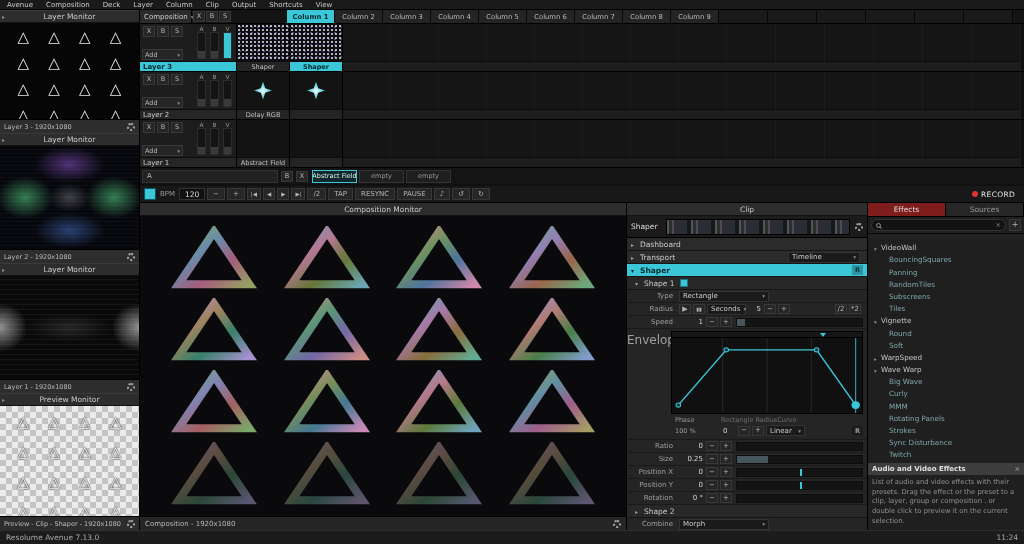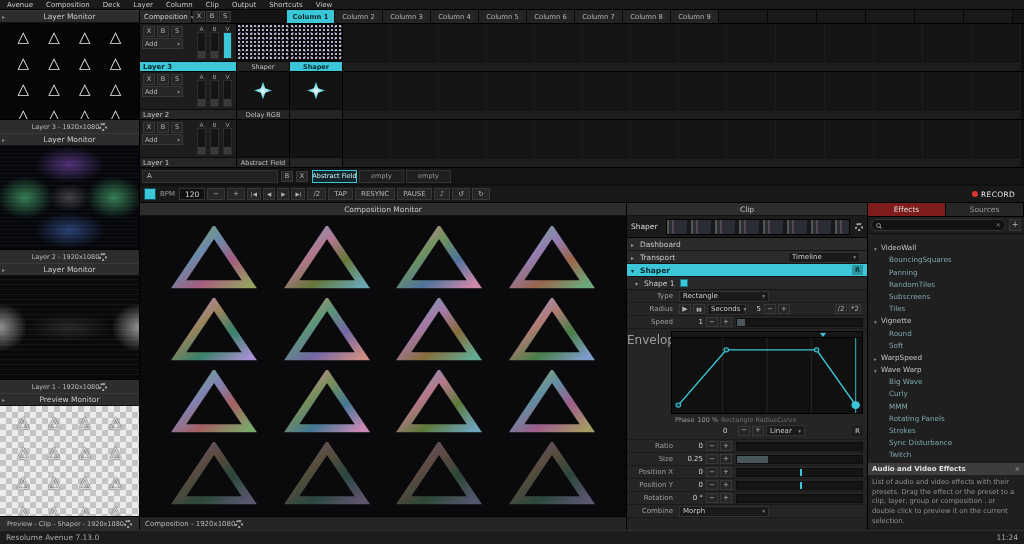--- a/index.html
+++ b/index.html
@@ -13,21 +13,21 @@
 .menubar{position:absolute;left:0;top:0;width:1024px;height:10px;background:#1a1a1a;border-bottom:1px solid #000;display:flex;align-items:center;gap:13px;padding:0 7px;}
 .mitem{font-size:7px;color:#c9c9c9;white-space:nowrap;}
 
 
 .leftpanel{position:absolute;left:0;top:10px;width:140px;height:520px;background:#161616;border-right:1px solid #000;display:flex;flex-direction:column;}
 .monblock{display:flex;flex-direction:column;}
 .monhead{height:13px;background:#2d2d2d;border-top:1px solid #3a3a3a;border-bottom:1px solid #111;display:flex;align-items:center;justify-content:center;position:relative;font-size:7.5px;color:#c8c8c8;}
 .tiny-ar{position:absolute;left:2px;top:3px;font-size:6px;color:#8a8a8a;line-height:1;}
 .monthumb{position:relative;overflow:hidden;border-bottom:1px solid #000;}
 .h97{height:97px}.h104{height:104px}.h111{height:111px}
-.moncap{height:13px;background:#2d2d2d;display:flex;align-items:center;justify-content:center;padding:0 4px;font-size:6.5px;color:#bdbdbd;white-space:nowrap;overflow:hidden;}
+.moncap{height:13px;background:#2d2d2d;display:flex;align-items:center;justify-content:space-between;padding:0 4px;font-size:6.5px;color:#bdbdbd;white-space:nowrap;overflow:hidden;}
 .trigrid{display:grid;grid-template-columns:repeat(4,1fr);place-items:center;width:100%;height:112%;padding:2px 8px;}
 .trigrid span{font-size:15px;line-height:1;}
 .t-white span{color:#e8e8e8;}
 .t-dark span{color:#fdfdfd;text-shadow:0 0 1px #222,0 0 2px #222;}
 .thumb1{background:#060606;}
 .thumb2{background:
  repeating-linear-gradient(0deg,transparent 0 3px,rgba(255,255,255,.04) 3px 4px),
  radial-gradient(40px 30px at 18% 50%,rgba(90,220,140,.55),transparent 70%),
  radial-gradient(40px 30px at 82% 50%,rgba(90,220,140,.55),transparent 70%),
  radial-gradient(50px 25px at 50% 18%,rgba(150,90,220,.5),transparent 70%),
@@ -46,21 +46,21 @@
 .gridhead{height:14px;display:flex;align-items:stretch;background:#141414;border-bottom:1px solid #000;}
 .comptab{width:52px;background:#2b2b2b;border-right:1px solid #000;display:flex;align-items:center;justify-content:space-between;padding:0 4px;font-size:7px;color:#ccc;}
 .sq{width:12px;height:11px;font-size:6.5px;line-height:1;padding:0;align-self:center;margin-left:1px;}
 .hspacer{width:56px;}
 .colhead{width:48px;border-right:1px solid #060606;background:#242424;display:flex;align-items:center;justify-content:center;font-size:6.8px;color:#b8b8b8;}
 .colhead.active{background:var(--accent);color:#052a2e;font-weight:bold;}
 .colhead.filler{background:#1a1a1a;width:49px;}
 .lrow{display:flex;height:48px;border-bottom:1px solid #000;}
 .lstrip{width:97px;display:flex;flex-direction:column;background:#1d1d1d;border-right:1px solid #000;}
 .lmain{flex:1;display:flex;padding:1px 2px;gap:2px;}
-.lcol{width:54px;display:flex;flex-direction:column;gap:1px;padding-top:1px;}
+.lcol{width:54px;display:flex;flex-direction:column;gap:12px;padding-top:1px;}
 .lbr{display:flex;gap:1px;}
 .addbtn{width:41px;height:11px;font-size:6.5px;padding:0 2px;display:flex;align-items:center;justify-content:space-between;}
 .faders{flex:1;display:flex;gap:2px;justify-content:flex-end;padding:0 1px 1px 0;}
 .fader{display:flex;flex-direction:column;align-items:center;width:11px;}
 .flab{font-size:6px;color:#999;line-height:1.2;}
 .ftrack{flex:1;width:9px;background:#141414;border:1px solid #2c2c2c;position:relative;}
 .ffill{position:absolute;bottom:0;left:0;right:0;height:28%;background:#3a3a3a;}
 .ffill.on{height:100%;background:var(--accent);}
 .lname{height:10px;background:#262626;font-size:7px;line-height:10px;padding-left:3px;color:#ccc;border-top:1px solid #0c0c0c;white-space:nowrap;overflow:hidden;}
 .lname.sel{background:var(--accent);color:#03282c;font-weight:bold;}
@@ -94,21 +94,21 @@
 .recdot{width:6px;height:6px;border-radius:50%;background:#e03232;}
 .recbtn span{font-size:7.5px;color:#e8e8e8;letter-spacing:.3px;}
 
 
 .centerpanel{position:absolute;left:140px;top:203px;width:487px;height:327px;display:flex;flex-direction:column;border-right:1px solid #000;}
 .ptitle{height:13px;background:#2d2d2d;border-bottom:1px solid #111;display:flex;align-items:center;justify-content:center;font-size:7.5px;color:#c8c8c8;flex:none;}
 .compview{flex:1;background:#0a0a0c;display:grid;grid-template-columns:repeat(4,1fr);grid-template-rows:repeat(4,1fr);padding:6px 18px;}
 .tcell{display:flex;align-items:center;justify-content:center;}
 .tcell svg{width:88px;height:64px;}
 .tcell path{fill:none;stroke:url(#triGrad);stroke-width:10;}
-.compcap{height:14px;background:#252525;border-top:1px solid #000;display:flex;align-items:center;padding:0 5px;font-size:7px;color:#b8b8b8;flex:none;}
+.compcap{height:14px;background:#252525;border-top:1px solid #000;display:flex;align-items:center;justify-content:space-between;padding:0 5px;font-size:7px;color:#b8b8b8;flex:none;}
 
 
 .clippanel{position:absolute;left:627px;top:203px;width:241px;height:327px;background:#232323;border-right:1px solid #000;display:flex;flex-direction:column;}
 .namerow{height:22px;background:#1b1b1b;border-bottom:1px solid #000;display:flex;align-items:center;padding:0 4px;flex:none;}
 .cname{font-size:7.5px;color:#ddd;width:30px;}
 .filmstrip{flex:1;height:16px;margin:0 5px;border:1px solid #000;background:
  repeating-linear-gradient(90deg,rgba(180,200,150,.28) 0 2px,transparent 2px 5px,rgba(200,150,200,.25) 5px 7px,transparent 7px 24px),
  repeating-linear-gradient(90deg,#2a2d33 0 20px,#17181c 20px 24px),#17181c;}
 .srow{height:13px;background:#2b2b2b;border-bottom:1px solid #151515;display:flex;align-items:center;padding:0 4px;font-size:7.5px;color:#c9c9c9;gap:3px;flex:none;}
 .srow .ar{font-size:6px;color:#9a9a9a;width:6px;}
@@ -135,21 +135,21 @@
 .envwrap{flex:1;display:flex;flex-direction:column;}
 .phstrip{height:7px;background:#161616;border:1px solid #000;position:relative;}
 .phmark{position:absolute;left:78%;top:1px;width:0;height:0;border-left:3px solid transparent;border-right:3px solid transparent;border-top:4px solid var(--accent);}
 .envsvg{width:100%;height:76px;background:#101010;border:1px solid #000;border-top:none;display:block;}
 .gl{stroke:#262626;stroke-width:1;}
 .curve{fill:none;stroke:var(--accent);stroke-width:1.4;}
 .pt{fill:#0d3740;stroke:var(--accent);stroke-width:1;}
 .pt.end{fill:var(--accent);}
 .ph{stroke:var(--accent);stroke-width:1;opacity:.85;}
 .envfoot{display:flex;padding:2px 0 3px 0;}
-.efc1{width:50px;display:flex;gap:3px;font-size:6.5px;color:#9a9a9a;padding-left:4px;}
+.efc1{width:50px;display:flex;flex-direction:column;gap:3px;font-size:6.5px;color:#9a9a9a;padding-left:4px;}
 .efc2{flex:1;display:flex;flex-direction:column;gap:1px;}
 .efr1{font-size:6.5px;color:#6f6f6f;}
 .efr2{display:flex;align-items:center;}
 .efr2 .pval{width:14px;text-align:left;padding-left:2px;}
 
 
 .effectspanel{position:absolute;left:868px;top:203px;width:156px;height:327px;background:#1f1f1f;display:flex;flex-direction:column;}
 .etabs{height:14px;display:flex;border-bottom:1px solid #000;flex:none;}
 .etab{flex:1;display:flex;align-items:center;justify-content:center;font-size:7.5px;background:#262626;color:#9a9a9a;border-right:1px solid #000;}
 .etab.active{background:#7f1d1d;color:#ddd;}
@@ -886,20 +886,24 @@
           <div class="mark" style="left:50%"></div>
         </div>
     </div>
     <div class="prow">
       <span class="plab">Rotation</span>
       <span class="pval">0 °</span>
       <button class="mini">−</button>
       <button class="mini">+</button>
       <div class="track"></div>
     </div>
+    <div class="srow sub">
+        <span class="ar">▸</span>
+        <span>Shape 2</span>
+      </div>
     <div class="prow">
       <span class="plab">Combine</span>
       <div class="dd w90">
           <span>Morph</span>
           <span class="car">▾</span>
         </div>
     </div>
   </div>
 
   <div class="effectspanel">

